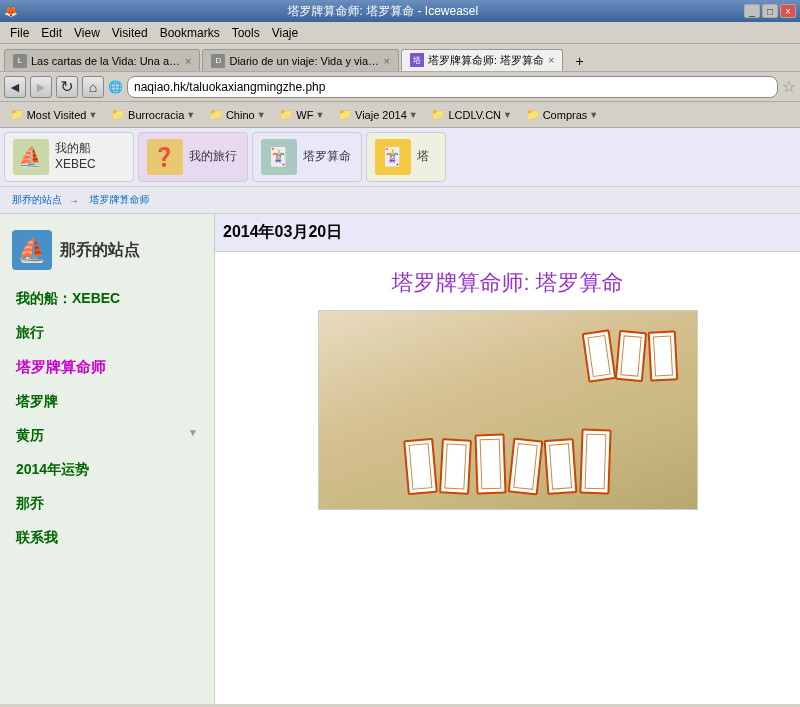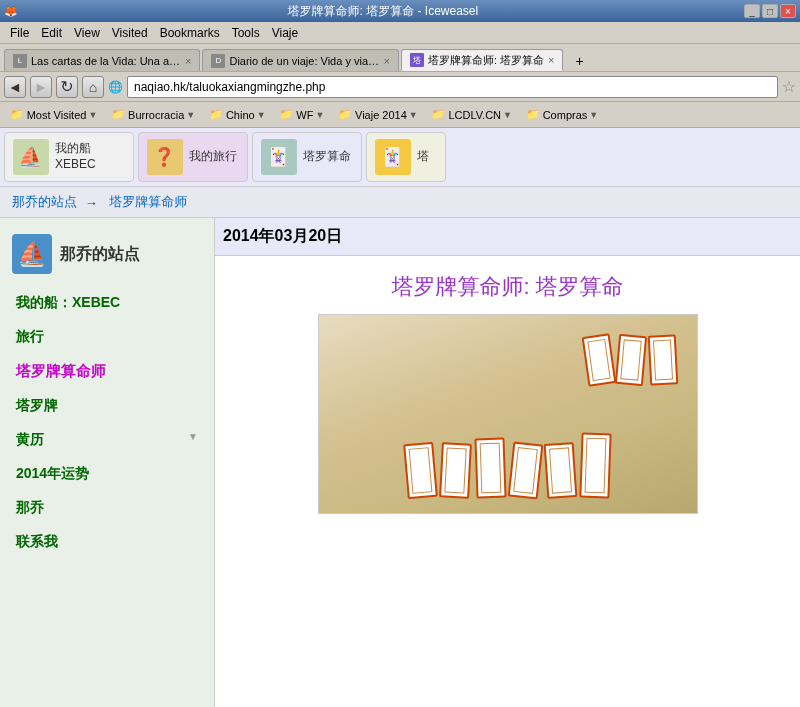--- a/index.html
+++ b/index.html
@@ -81,21 +81,21 @@
       cursor: pointer; font-size: 14px; color: #333;
     }
     .nav-btn.disabled { color: #aaa; cursor: default; }
     #url-bar {
       flex: 1;
       height: 22px;
       border: 1px solid #888;
       padding: 2px 6px;
       font-size: 12px;
       background: white;
-      border-radius: 2px;
+      border-radius: 8px;
     }
     #star-btn { font-size: 16px; color: #888; cursor: pointer; }
 
     
     #bookmarksbar {
       background: #d4d0c8;
       height: 26px;
       display: flex;
       align-items: center;
       padding: 0 4px;
@@ -143,21 +143,21 @@
       font-size: 20px;
       flex-shrink: 0;
     }
     .nav-card .card-text { font-size: 12px; color: #333; line-height: 1.3; }
     .nav-card.blue-bg .card-icon { background: #4a90c8; }
 
     
     #breadcrumb {
       background: #e8e8f0;
       padding: 6px 12px;
-      font-size: 13px;
+      font-size: 10px;
       color: #0066cc;
       border-bottom: 1px solid #ccc;
     }
     #breadcrumb span { color: #333; margin: 0 4px; }
 
     
     #main-layout {
       display: flex;
       height: calc(707px - 22px - 22px - 28px - 30px - 26px - 58px - 30px);
       overflow: hidden;

